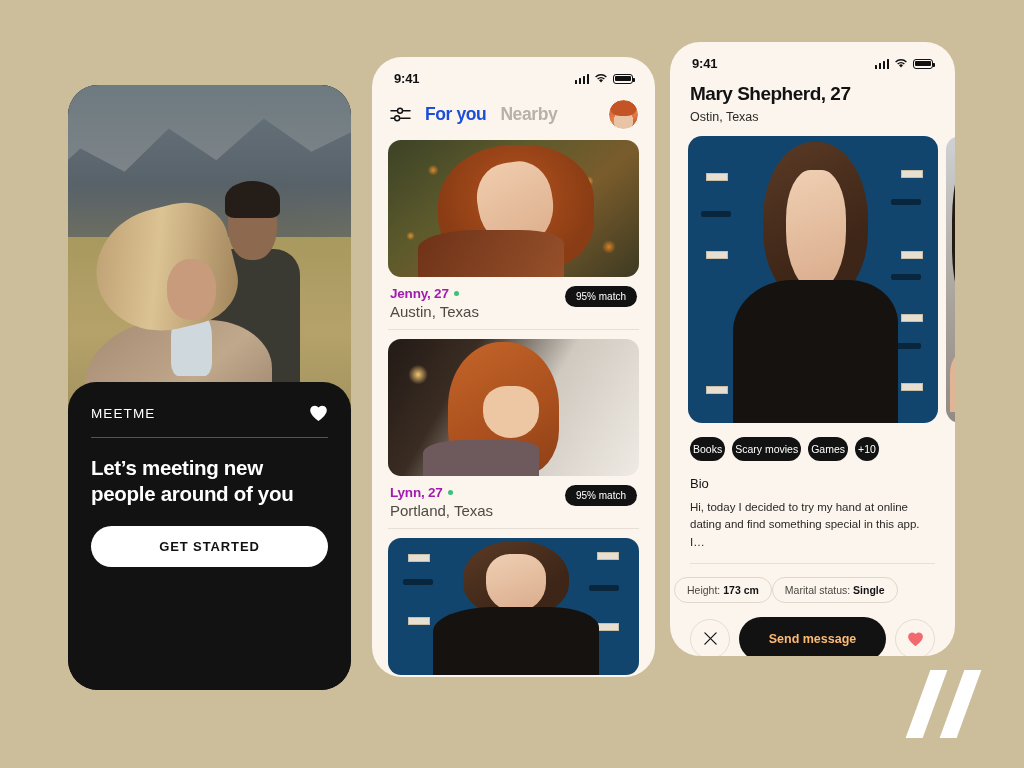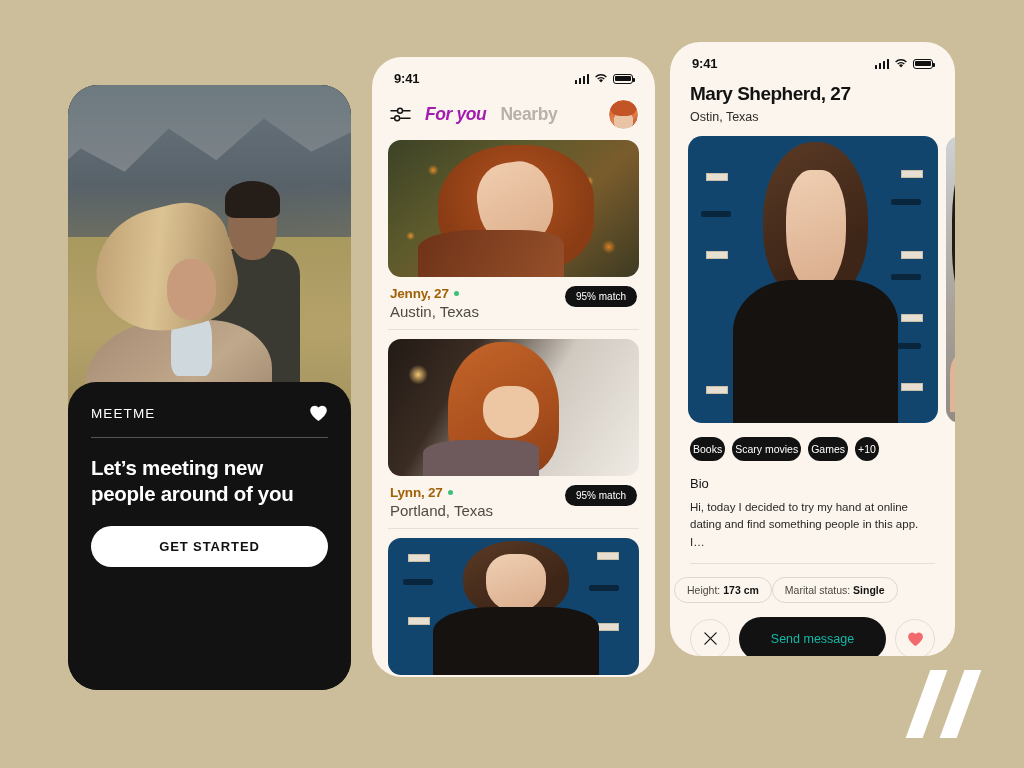--- a/index.html
+++ b/index.html
@@ -159,21 +159,21 @@
   }
   .battery span { display:block; width:100%; height:100%; background:#111; border-radius:1px; }
 
   #feed-header {
     display: flex; align-items: center; gap: 14px;
     padding: 11px 16px 10px 18px;
   }
   #filter-icon { width: 21px; height: 21px; flex: 0 0 auto; }
   #feed-tabs { display: flex; align-items: baseline; gap: 14px; flex: 1; }
   .feed-tab { font-size: 17.5px; font-weight: 700; letter-spacing: -.4px; cursor: pointer; }
-  .feed-tab.active { color: #a21caf; font-style: italic; }
+  .feed-tab.active { color: #1d4ed8; }
   .feed-tab.inactive { color: #b9b1a8; }
   #feed-avatar {
     width: 31px; height: 31px; border-radius: 50%; flex: 0 0 auto;
     overflow: hidden; position: relative;
     background: radial-gradient(circle at 50% 72%, #e8c3a6 0 38%, transparent 39%),
                 linear-gradient(160deg, #c9552a, #e4804a 58%, #b64a25);
     border: 1.5px solid #fff;
   }
   #feed-avatar .hair {
     position: absolute; left: 8%; top: 2%; width: 84%; height: 52%;
@@ -268,21 +268,21 @@
     position: absolute; left: 18%; bottom: 0; width: 66%; height: 50%;
     background: #15120f; border-radius: 36% 30% 0 0;
   }
 
   .feed-meta {
     display: flex; align-items: flex-start; justify-content: space-between;
     padding: 9px 2px 9px;
     border-bottom: 1px solid #e6dfd5;
   }
   .feed-name-row { display: flex; align-items: center; gap: 5px; }
-  .feed-name { font-size: 13.5px; font-weight: 700; color: #a16207; letter-spacing: -.2px; }
+  .feed-name { font-size: 13.5px; font-weight: 700; color: #a21caf; letter-spacing: -.2px; }
   .online-dot { width: 5px; height: 5px; border-radius: 50%; background: #3dc07a; }
   .feed-location { font-size: 15px; color: #4e4a44; margin-top: 2px; }
   .match-badge {
     background: #121212; color: #fff;
     font-size: 10px; font-weight: 500;
     padding: 5px 11px; border-radius: 12px; white-space: nowrap;
   }
 
   
   #phone-profile { left: 670px; top: 42px; width: 285px; height: 614px; }
@@ -340,22 +340,22 @@
     padding: 14px 20px 0;
   }
   .round-btn {
     width: 40px; height: 40px; border-radius: 50%;
     border: 1px solid #e3dcd1; background: #fbf5ee;
     display: flex; align-items: center; justify-content: center;
     cursor: pointer; flex: 0 0 auto;
   }
   #send-message-button {
     flex: 1; height: 44px; border: none; border-radius: 22px;
-    background: #121212; color: #14b8a6;
-    font-family: inherit; font-size: 12.5px; font-weight: 400;
+    background: #121212; color: #fdba74;
+    font-family: inherit; font-size: 12.5px; font-weight: 700;
     cursor: pointer;
   }
 </style>
 </head>
 <body>
 
 <div class="phone" id="phone-onboarding">
 
   <div id="onboard-photo">
     <div class="mountain"></div>
@@ -539,21 +539,21 @@
   </div>
 
   <div id="profile-tags">
     <span class="tag">Books</span>
     <span class="tag">Scary movies</span>
     <span class="tag">Games</span>
     <span class="tag">+10</span>
   </div>
 
   <div id="bio-title">Bio</div>
-  <div id="bio-text">Hi, today I decided to try my hand at online dating and find something people in this app. I…</div>
+  <div id="bio-text">Hi, today I decided to try my hand at online dating and find something special in this app. I…</div>
   <div id="bio-divider"></div>
 
   <div id="profile-facts">
     <div class="fact-pill">
       <span>Height:</span>
       <b>173 cm</b>
     </div>
     <div class="fact-pill">
       <span>Marital status:</span>
       <b>Single</b>

